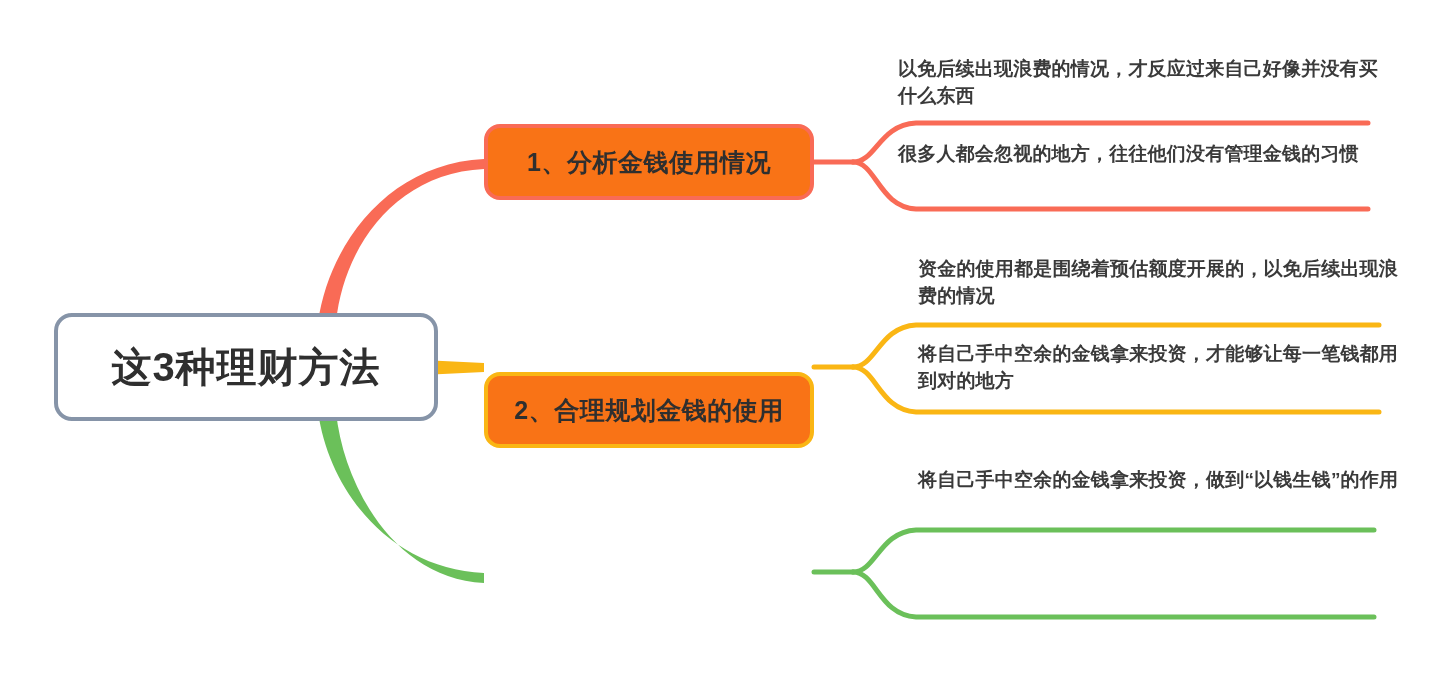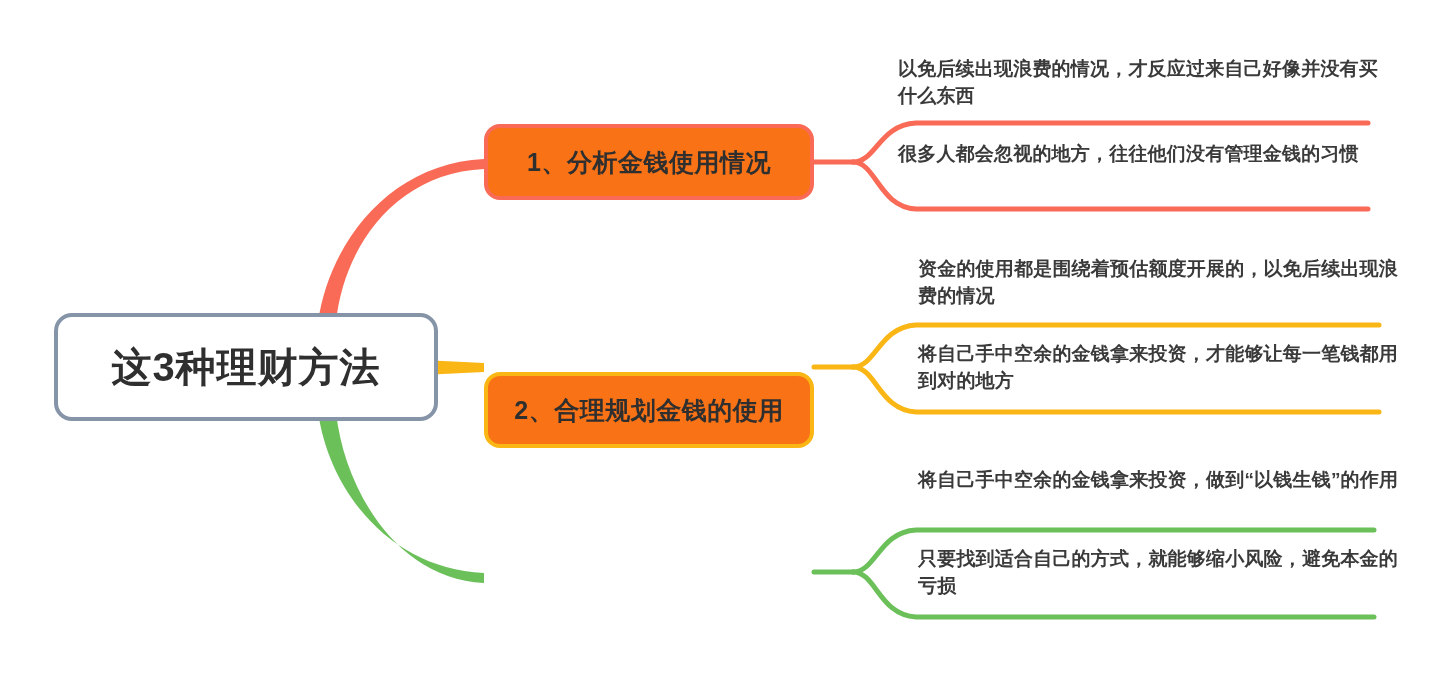--- a/index.html
+++ b/index.html
@@ -163,17 +163,14 @@
   <div class="leaf leaf-b2-0">
     <div class="leaf-text">资金的使用都是围绕着预估额度开展的，以免后续出现浪费的情况</div>
   </div>
   <div class="leaf leaf-b2-1">
     <div class="leaf-text">将自己手中空余的金钱拿来投资，才能够让每一笔钱都用到对的地方</div>
   </div>
 
   <div class="leaf leaf-b3-0">
     <div class="leaf-text">将自己手中空余的金钱拿来投资，做到“以钱生钱”的作用</div>
   </div>
-  <div class="leaf leaf-b3-1">
-    <div class="leaf-text">只要找到适合自己的方式，就能够缩小风险，避免本金的亏损</div>
-  </div>
 
 </div>
 
 </body></html>

